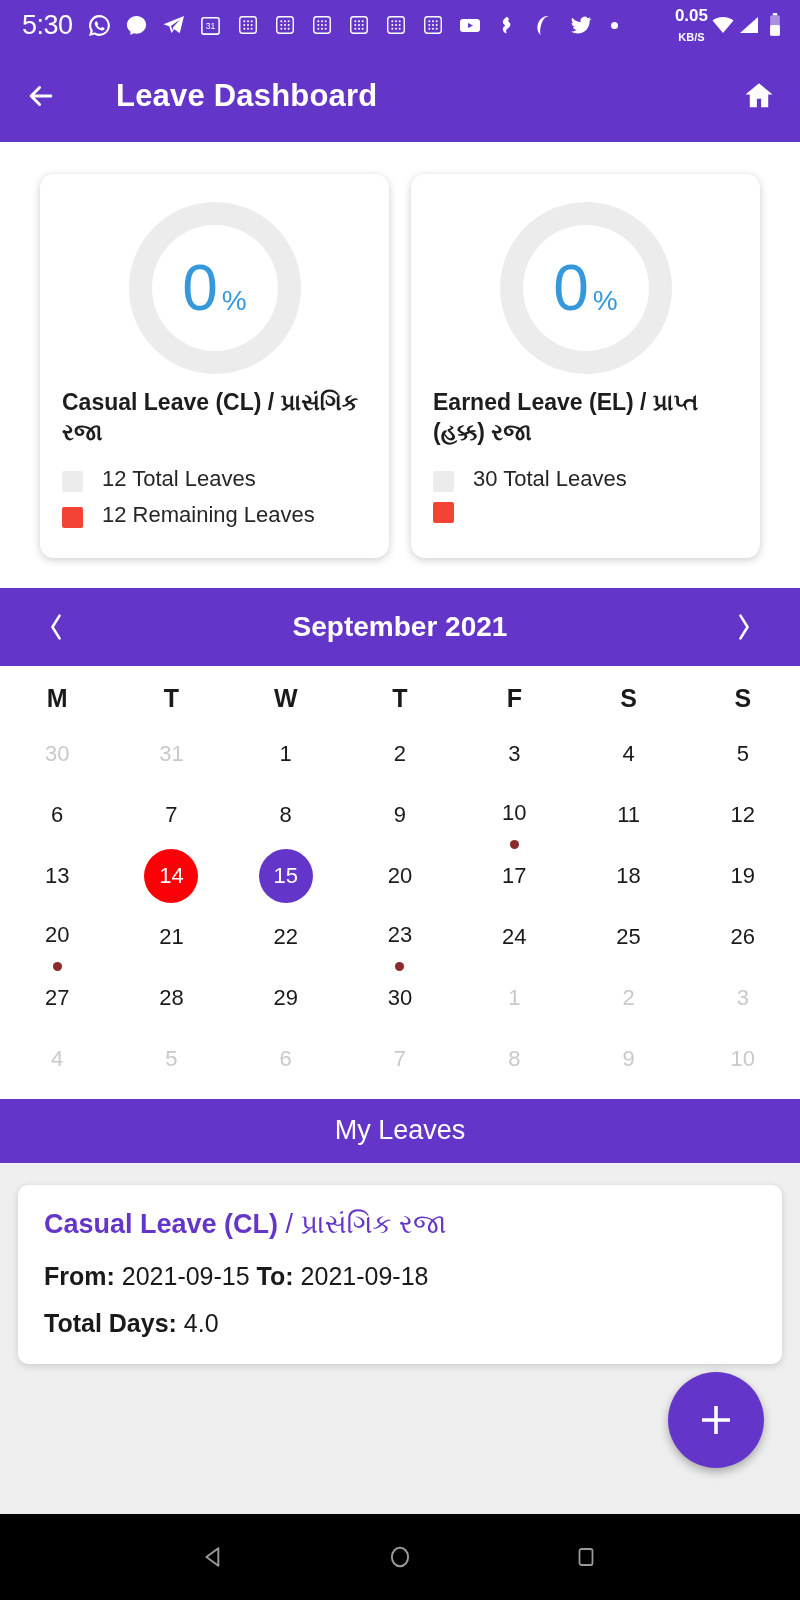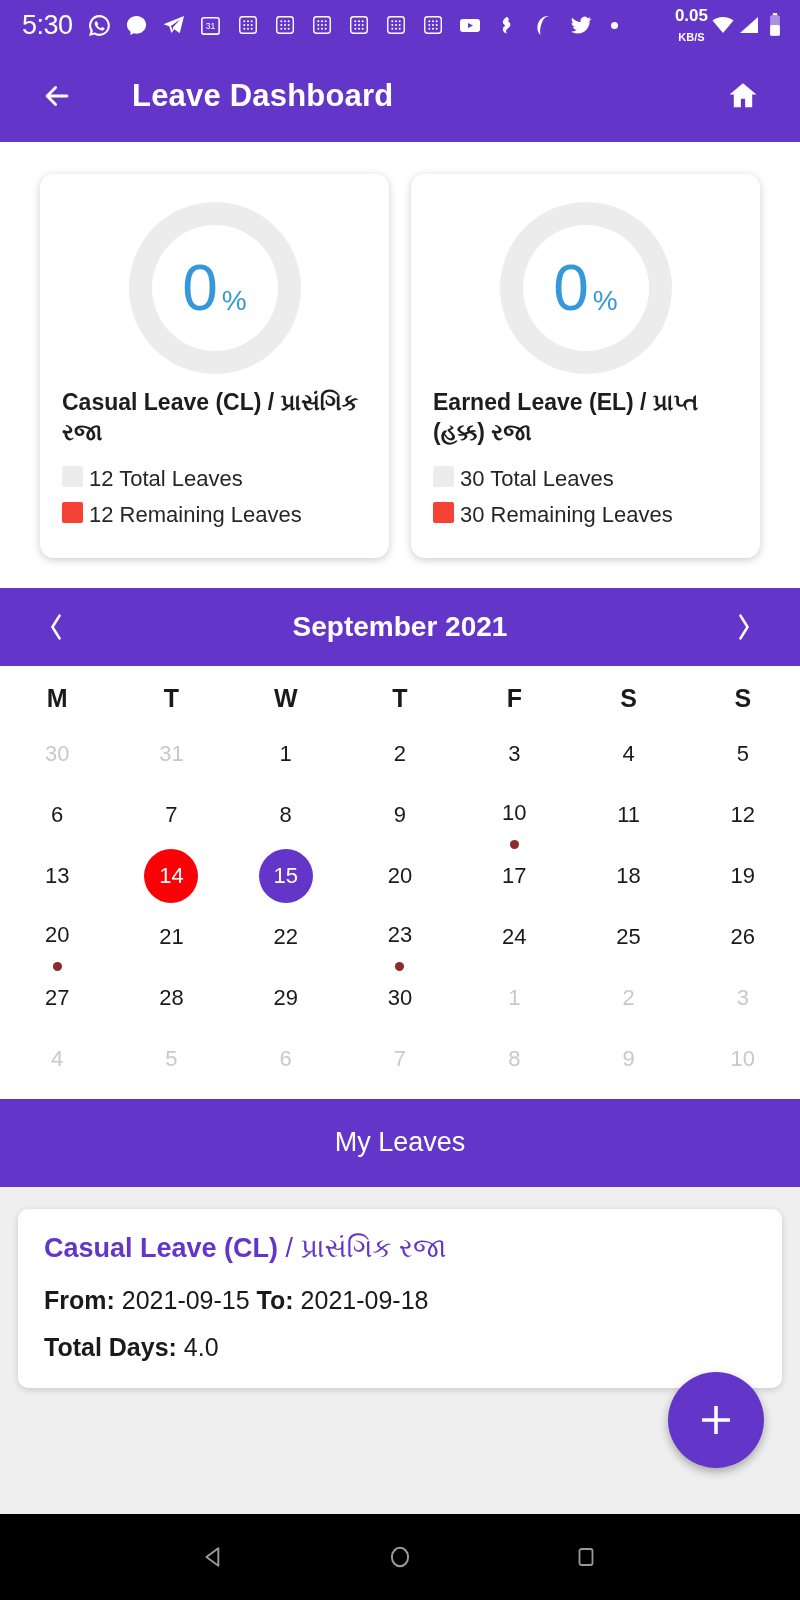--- a/index.html
+++ b/index.html
@@ -23,21 +23,21 @@
   .sb-ic svg { display:block; }
   .sb-right { display:flex; align-items:center; gap:0; }
   .sb-speed { text-align:center; line-height:1; margin-right:2px; }
   .sb-speed .v { font-size:17px; font-weight:700; display:block; }
   .sb-speed .u { font-size:11px; font-weight:700; display:block; margin-top:8px; }
   .dot-sep { width:7px; height:7px; border-radius:50%; background:#fff; margin:0 6px; }
 
   
   .appbar {
     height:92px; background:#6435c9; color:#fff;
-    display:flex; align-items:center; padding:0 34px; flex:0 0 92px;
+    display:flex; align-items:center; padding:0 18px; flex:0 0 92px;
   }
   .appbar .back { width:46px; height:46px; display:flex; align-items:center; justify-content:center; cursor:pointer; }
   .appbar .title { font-size:31px; font-weight:700; margin-left:52px; letter-spacing:.2px; }
   .appbar .home { margin-left:auto; width:46px; height:46px; display:flex; align-items:center; justify-content:center; cursor:pointer; }
 
   
   .content { flex:1; background:#ffffff; overflow:hidden; display:flex; flex-direction:column; }
 
   .cards-row { display:flex; gap:22px; padding:32px 40px 30px 40px; background:#fff; }
   .lcard {
@@ -54,21 +54,21 @@
     position:relative;
   }
   .donut::after {
     content:""; position:absolute; width:126px; height:126px; border-radius:50%; background:#fff;
   }
   .donut .val { position:relative; z-index:2; display:flex; align-items:baseline; color:#3498db; }
   .donut .num { font-size:64px; font-weight:400; line-height:1; }
   .donut .pct { font-size:28px; font-weight:400; margin-left:4px; }
 
   .lcard-title { font-size:23px; font-weight:700; color:#1d1d1d; line-height:1.3; margin-bottom:18px; }
-  .legend { display:flex; align-items:flex-start; gap:6px; margin-bottom:10px; font-size:22px; color:#262626; }
+  .legend { display:flex; align-items:flex-end; gap:19px; margin-bottom:10px; font-size:22px; color:#262626; }
   .legend .sw { width:21px; height:21px; flex:0 0 21px; border-radius:2px; }
   .sw-total { background:#ececec; }
   .sw-remain { background:#f44336; }
 
   
   .cal-header {
     background:#6435c9; color:#fff; height:78px;
     display:flex; align-items:center; justify-content:space-between;
     padding:0 28px;
   }
@@ -87,21 +87,21 @@
     width:54px; height:54px; display:flex; align-items:center; justify-content:center;
     border-radius:50%;
   }
   .daycell.out .daynum { color:#c9c9c9; }
   .daycell.today .daynum { background:#fb0007; color:#fff; }
   .daycell.selected .daynum { background:#6435c9; color:#fff; }
   .evdot { width:9px; height:9px; border-radius:50%; background:#8b2b2b; margin-top:2px; }
 
   
   .myleaves-bar {
-    background:#6435c9; color:#fff; height:88px;
+    background:#6435c9; color:#fff; height:64px;
     display:flex; align-items:center; justify-content:center;
     font-size:27px; font-weight:400;
   }
   .leaves-area { background:#efefef; flex:1; padding:22px 18px 0 18px; position:relative; }
   .leave-card {
     background:#fff; border-radius:10px; box-shadow:0 2px 7px rgba(0,0,0,.16);
     padding:24px 26px 26px 26px;
   }
   .leave-type { font-size:27px; font-weight:700; color:#6435c9; margin-bottom:22px; }
   .leave-type .sub { font-weight:400; color:#6435c9; }
@@ -345,21 +345,20 @@
             </div>
           </div>
         </div>
         <div class="lcard-title">Earned Leave (EL) / પ્રાપ્ત (હક્ક) રજા</div>
         <div class="legend">
           <span class="sw sw-total"></span>
           <span>30 Total Leaves</span>
         </div>
         <div class="legend">
           <span class="sw sw-remain"></span>
-          <span>30 Remaining Leaves</span>
         </div>
       </div>
 
     </div>
 
     <div class="cal-header">
       <div class="nav">
         <svg width="22" height="34" viewBox="0 0 12 24">
             <path fill="none" stroke="#fff" stroke-width="1.8" stroke-linecap="round" stroke-linejoin="round" d="M8.5 4L3.5 12l5 8"></path>
           </svg>

